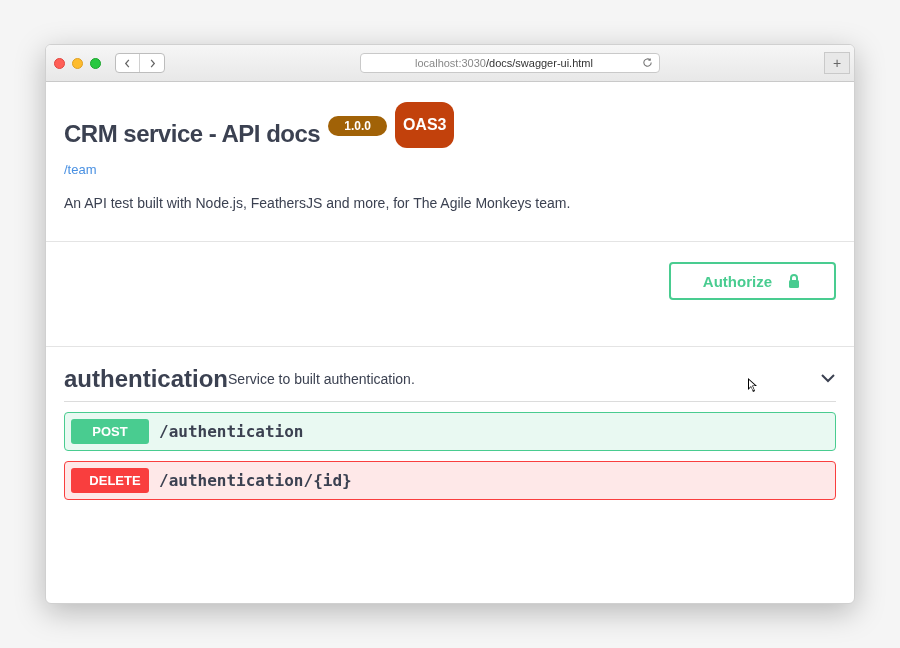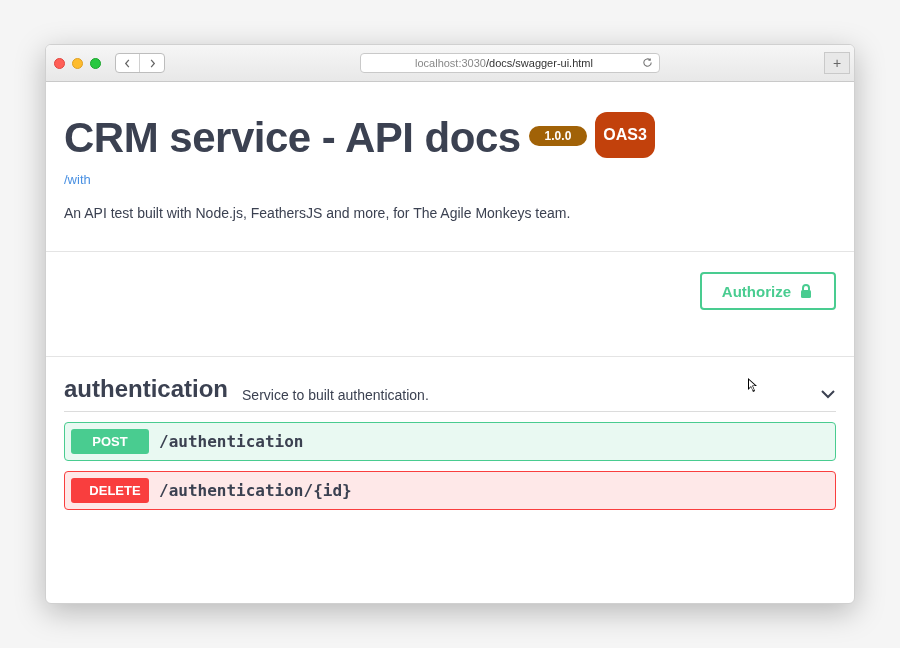--- a/index.html
+++ b/index.html
@@ -90,21 +90,21 @@
       font-size: 14px;
       cursor: pointer;
     }
     .content {
       flex: 1;
       overflow-y: auto;
       padding: 32px 18px 20px 18px;
     }
     .title-row { display: flex; align-items: baseline; gap: 8px; flex-wrap: wrap; }
     .api-title {
-      font-size: 42px;
+      font-size: 24px;
       font-weight: 700;
       color: #3b4151;
       letter-spacing: -0.5px;
     }
     .version-badge {
       background: #a16207;
       color: #fff;
       font-size: 12px;
       padding: 3px 16px;
       border-radius: 12px;
@@ -125,33 +125,32 @@
     .docs-link { color: #4990e2; font-size: 13px; margin-top: 2px; display: block; }
     .api-description { color: #3b4151; font-size: 14px; margin-top: 18px; }
     .divider { border-top: 1px solid #e4e4e4; margin: 30px -18px 0 -18px; }
     .authorize-row { display: flex; justify-content: flex-end; padding: 20px 0 16px 0; }
     .authorize-btn {
       border: 2px solid #49cc90;
       background: #fff;
       color: #49cc90;
       font-weight: 700;
       font-size: 15px;
-      padding: 8px 20px;
-      border-radius: 4px;
-      display: flex;
-      align-items: center;
-      gap: 7px;
+      padding: 8px 32px;
+      border-radius: 4px;
+      display: flex;
+      align-items: center;
+      gap: 14px;
       cursor: pointer;
     }
     .lock-icon { width: 16px; height: 18px; display: flex; align-items: center; justify-content: center; }
     .tag-section { margin-top: 18px; }
     .tag-header {
       display: flex;
-      align-items: flex-end;
-      gap: 14px;
+      align-items: center;
       border-bottom: 1px solid #dcdcdc;
       padding-bottom: 8px;
       cursor: pointer;
     }
     .tag-name { font-size: 24px; font-weight: 700; color: #3b4151; }
     .tag-desc { color: #3b4151; font-size: 14px; }
     .tag-chevron { margin-left: auto; color: #3b4151; font-size: 14px; }
     .operations { margin-top: 10px; }
     .op {
       border-radius: 4px;
@@ -227,21 +226,21 @@
     </div>
     <div class="newtab-btn">+</div>
   </div>
 
   <div class="content">
     <div class="title-row">
       <span class="api-title">CRM service - API docs</span>
       <span class="version-badge">1.0.0</span>
       <span class="oas-badge">OAS3</span>
     </div>
-    <a class="docs-link">/with</a>
+    <a class="docs-link">/team</a>
     <p class="api-description">An API test built with Node.js, FeathersJS and more, for The Agile Monkeys team.</p>
 
     <div class="divider"></div>
 
     <div class="authorize-row">
       <div class="authorize-btn">
         <span>Authorize</span>
         <span class="lock-icon">
           <svg width="14" height="16" viewBox="0 0 14 16">
             <rect x="2" y="7" width="10" height="8" rx="1.5" fill="#49cc90"></rect>

